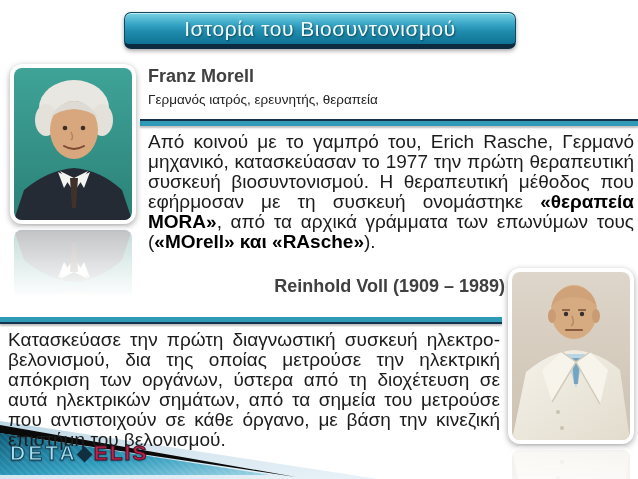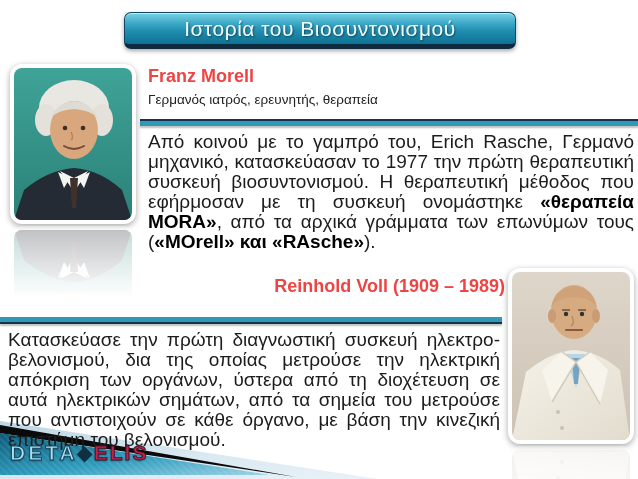--- a/index.html
+++ b/index.html
@@ -33,21 +33,21 @@
     transform:scaleY(-1);opacity:.35;margin-top:2px;filter:blur(.6px);
     -webkit-mask-image:linear-gradient(to top,rgba(0,0,0,.85) 0%,rgba(0,0,0,0) 45%);
     mask-image:linear-gradient(to top,rgba(0,0,0,.85) 0%,rgba(0,0,0,0) 45%);
   }
   .photo-morell{left:10px;top:64px;width:126px;}
   .photo-voll{left:508px;top:268px;width:126px;}
   
   .person-head{position:absolute;z-index:2;}
   .head-morell{left:148px;top:66px;width:486px;text-align:left;}
   .head-voll{left:100px;top:260px;width:405px;text-align:right;margin-top:16px;}
-  .person-name{font-size:18px;font-weight:bold;margin:0;color:#ef4444;}
+  .person-name{font-size:18px;font-weight:bold;margin:0;color:#404040;}
   .person-sub{font-size:13.5px;margin:5px 0 0 0;color:#222;}
   
   .divider{position:absolute;z-index:2;box-shadow:0 2px 2px rgba(0,0,0,.25);}
   .divider-1{left:140px;right:0;top:119px;height:5px;background:#2e9ab5;border-top:2px solid #16324c;}
   .divider-2{left:0;top:317px;width:502px;height:5px;background:#2e9ab5;border-bottom:2px solid #16324c;}
   
   .para{
     position:absolute;z-index:2;font-size:19px;line-height:20px;
     text-align:justify;text-justify:inter-word;color:#1c1c1c;margin:0;
   }

